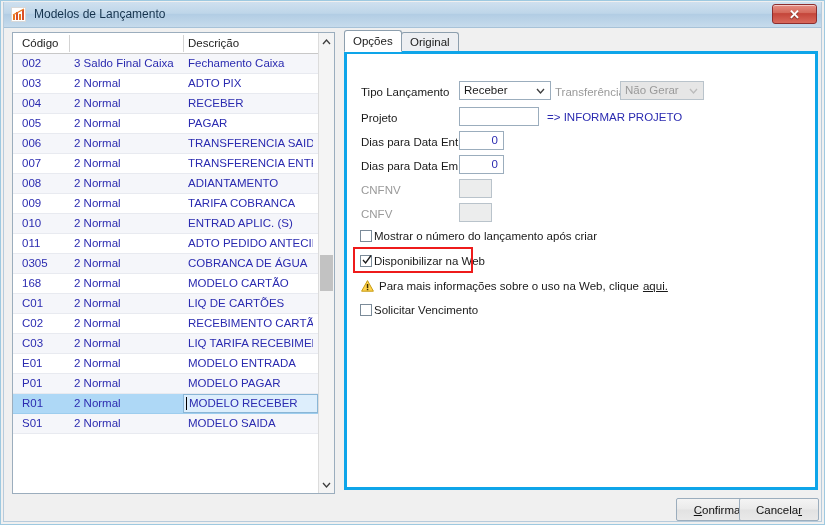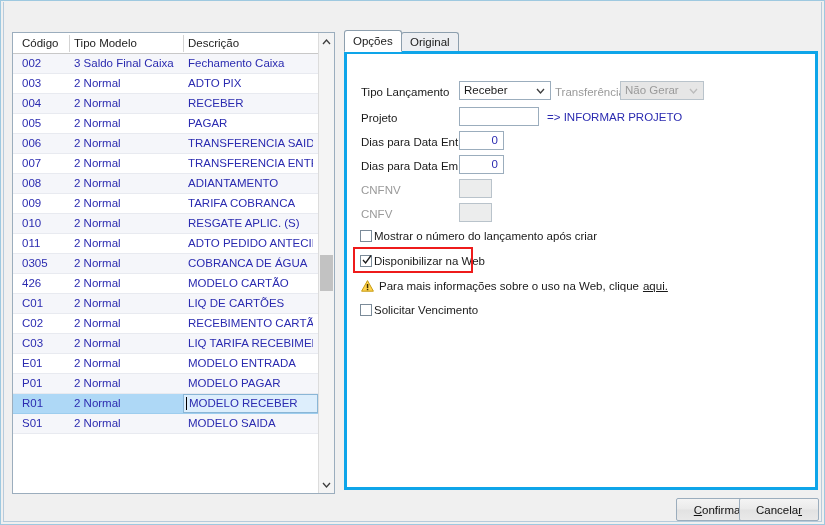--- a/index.html
+++ b/index.html
@@ -411,29 +411,44 @@
     font-family: "Liberation Sans", sans-serif;
   }
   .btn u { text-underline-offset: 1px; }
 </style>
 </head>
 <body>
 
 <div class="window">
   <div class="window-inner">
 
+    <div class="titlebar">
+      <div class="title-icon">
+        <svg width="13" height="13" viewBox="0 0 13 13">
+          <rect x="0" y="0" width="13" height="13" fill="#ffffff"></rect>
+          <rect x="1" y="7" width="2" height="5" fill="#e8761f"></rect>
+          <rect x="4" y="4" width="2" height="8" fill="#d94f2a"></rect>
+          <rect x="7" y="6" width="2" height="6" fill="#e8761f"></rect>
+          <rect x="10" y="2" width="2" height="10" fill="#d94f2a"></rect>
+          <path d="M1 7 L12 1" stroke="#e8761f" stroke-width="1.2" fill="none"></path>
+        </svg>
+      </div>
+      <div class="title-text">Modelos de Lançamento</div>
+      <div class="close-btn">
+        <span class="x">✕</span>
+      </div>
+    </div>
 
     <div class="client">
 
       <div class="grid-wrap">
 
         <div class="grid-header">
           <div class="hcell" style="left:4px;width:52px;">Código</div>
           <div class="hsep" style="left:56px;"></div>
-          <div class="hcell" style="left:56px;width:114px;">Tipo Modelo</div>
           <div class="hsep" style="left:170px;"></div>
           <div class="hcell" style="left:170px;width:130px;">Descrição</div>
         </div>
 
         <div class="grid-body" id="grid-body">
             <div class="row alt">
               <div class="cell c-codigo">002</div>
               <div class="cell c-tipo">3 Saldo Final Caixa</div>
               <div class="cell c-desc">Fechamento Caixa</div>
             </div>
@@ -468,34 +483,34 @@
               <div class="cell c-desc">ADIANTAMENTO</div>
             </div>
             <div class="row">
               <div class="cell c-codigo">009</div>
               <div class="cell c-tipo">2 Normal</div>
               <div class="cell c-desc">TARIFA COBRANCA</div>
             </div>
             <div class="row alt">
               <div class="cell c-codigo">010</div>
               <div class="cell c-tipo">2 Normal</div>
-              <div class="cell c-desc">RESGATE APLIC. (S)</div>
+              <div class="cell c-desc">ENTRAD APLIC. (S)</div>
             </div>
             <div class="row">
               <div class="cell c-codigo">011</div>
               <div class="cell c-tipo">2 Normal</div>
               <div class="cell c-desc">ADTO PEDIDO ANTECIP</div>
             </div>
             <div class="row alt">
               <div class="cell c-codigo">0305</div>
               <div class="cell c-tipo">2 Normal</div>
               <div class="cell c-desc">COBRANCA DE ÁGUA</div>
             </div>
             <div class="row">
-              <div class="cell c-codigo">426</div>
+              <div class="cell c-codigo">168</div>
               <div class="cell c-tipo">2 Normal</div>
               <div class="cell c-desc">MODELO CARTÃO</div>
             </div>
             <div class="row alt">
               <div class="cell c-codigo">C01</div>
               <div class="cell c-tipo">2 Normal</div>
               <div class="cell c-desc">LIQ DE CARTÕES</div>
             </div>
             <div class="row">
               <div class="cell c-codigo">C02</div>

